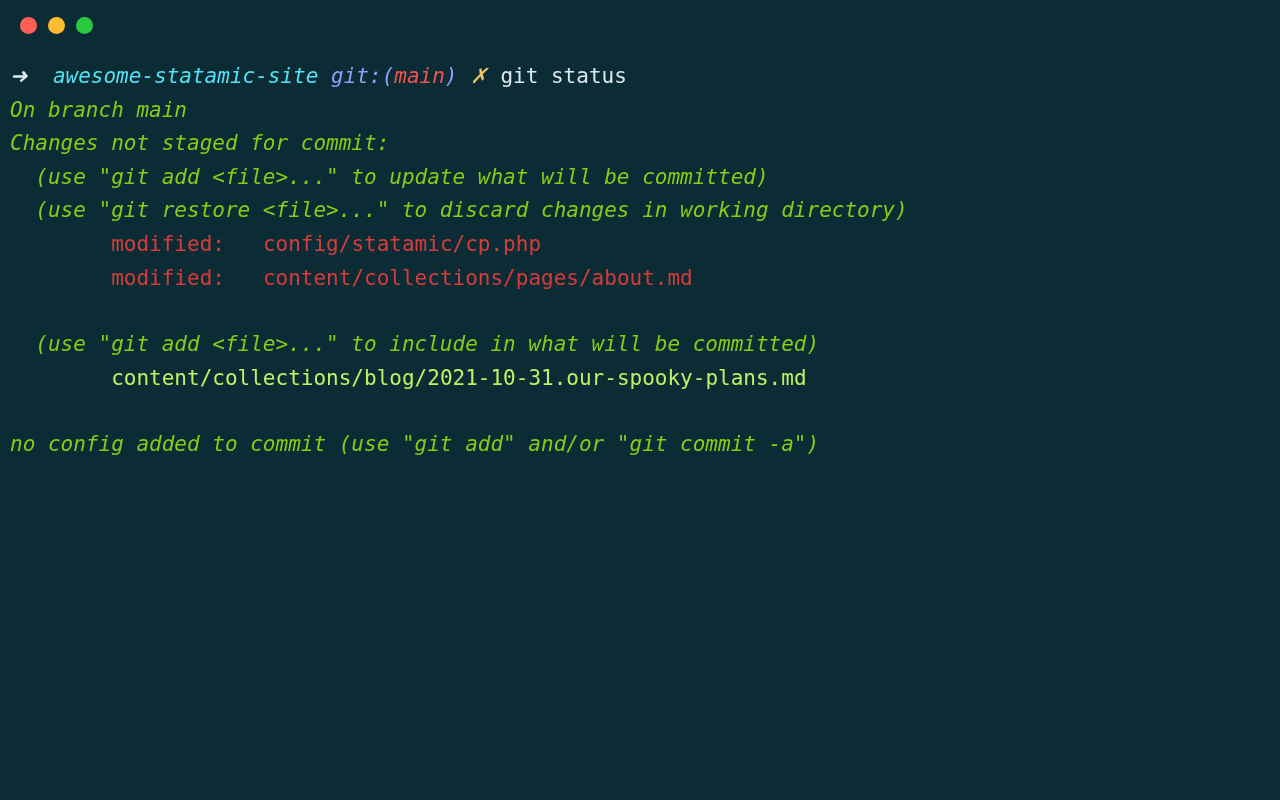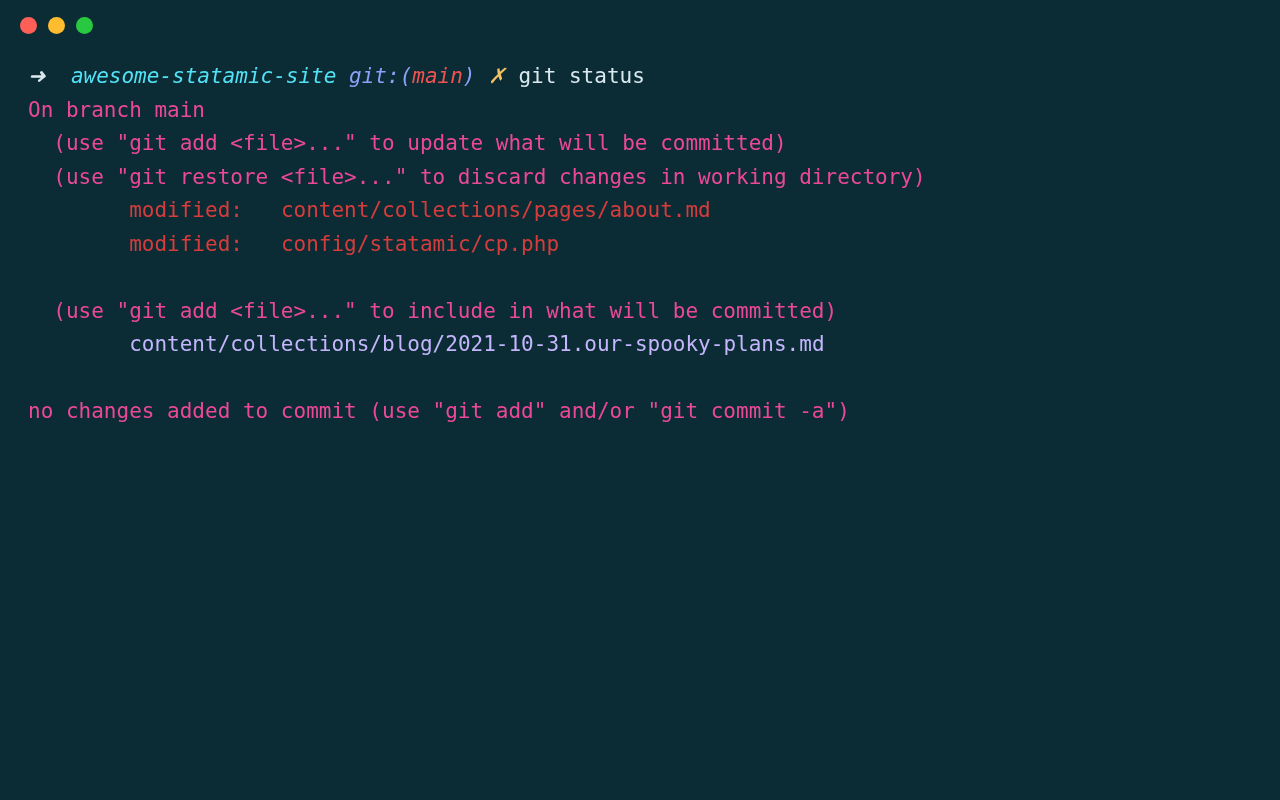--- a/index.html
+++ b/index.html
@@ -26,37 +26,37 @@
     }
     .traffic-light {
       width: 17px;
       height: 17px;
       border-radius: 50%;
     }
     .red { background: #ff5f57; }
     .yellow { background: #febc2e; }
     .green { background: #28c840; }
     .terminal {
-      padding: 10px 10px 10px 28px;
+      padding: 10px 10px 10px 10px;
       color: #d9e9ee;
     }
     .line {
       white-space: pre;
     }
     .arrow { color: #d9e9ee; font-style: italic; }
     .dir { color: #52e1f5; font-style: italic; }
     .git-label { color: #8da0f9; font-style: italic; }
     .branch-paren { color: #8da0f9; font-style: italic; }
     .branch-name { color: #f15353; font-style: italic; }
     .dirty { color: #f1c164; font-style: italic; }
     .cmd { color: #d9e9ee; }
-    .output { color: #ec4899; }
+    .output { color: #84cc16; font-style: italic; }
     .modified-status { color: #d73c3c; }
     .modified-file { color: #d73c3c; }
-    .untracked-file { color: #c4b5fd; }
+    .untracked-file { color: #bef264; }
     .cursor {
       display: inline-block;
       width: 12px;
       height: 25px;
       background: #a8b3b6;
       vertical-align: text-bottom;
       margin-bottom: 1px;
     }
     .empty-line {
       height: 33px;
@@ -67,22 +67,23 @@
 
 <div class="titlebar">
   <div class="traffic-light red"></div>
   <div class="traffic-light yellow"></div>
   <div class="traffic-light green"></div>
 </div>
 
 <div class="terminal">
   <div class="line"><span class="arrow">➜  </span><span class="dir">awesome-statamic-site</span><span class="git-label"> git:</span><span class="branch-paren">(</span><span class="branch-name">main</span><span class="branch-paren">)</span><span class="dirty"> ✗</span><span class="cmd"> git status</span></div>
   <div class="line output">On branch main</div>
+  <div class="line output">Changes not staged for commit:</div>
   <div class="line output">  (use "git add &lt;file&gt;..." to update what will be committed)</div>
   <div class="line output">  (use "git restore &lt;file&gt;..." to discard changes in working directory)</div>
+  <div class="line"><span class="modified-status">        modified:   </span><span class="modified-file">config/statamic/cp.php</span></div>
   <div class="line"><span class="modified-status">        modified:   </span><span class="modified-file">content/collections/pages/about.md</span></div>
-  <div class="line"><span class="modified-status">        modified:   </span><span class="modified-file">config/statamic/cp.php</span></div>
   <div class="empty-line"></div>
   <div class="line output">  (use "git add &lt;file&gt;..." to include in what will be committed)</div>
   <div class="line"><span class="output">        </span><span class="untracked-file">content/collections/blog/2021-10-31.our-spooky-plans.md</span></div>
   <div class="empty-line"></div>
-  <div class="line output">no changes added to commit (use "git add" and/or "git commit -a")</div>
+  <div class="line output">no config added to commit (use "git add" and/or "git commit -a")</div>
 </div>
 
 </body></html>

